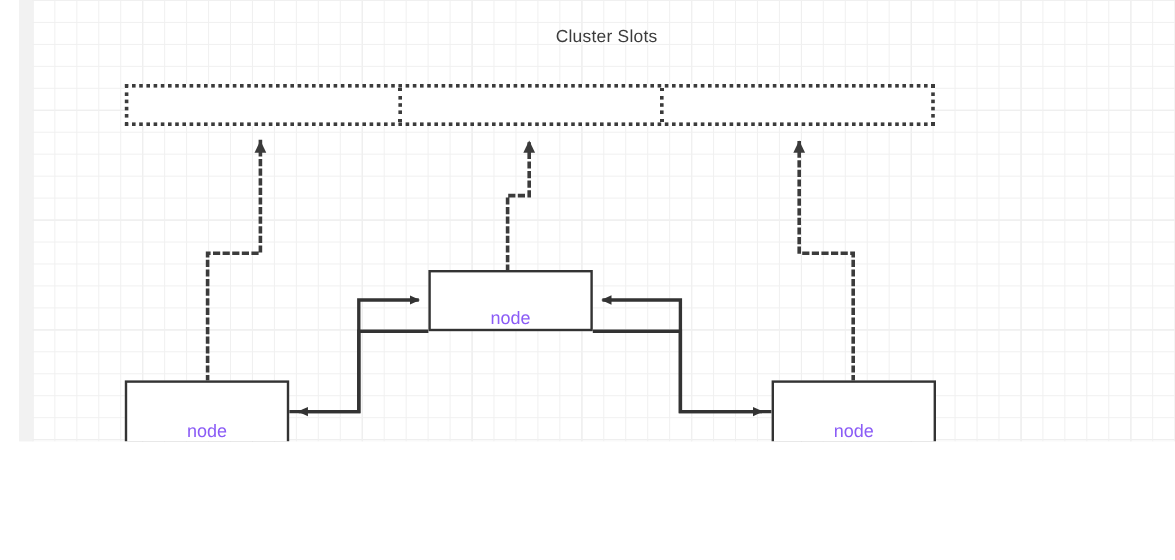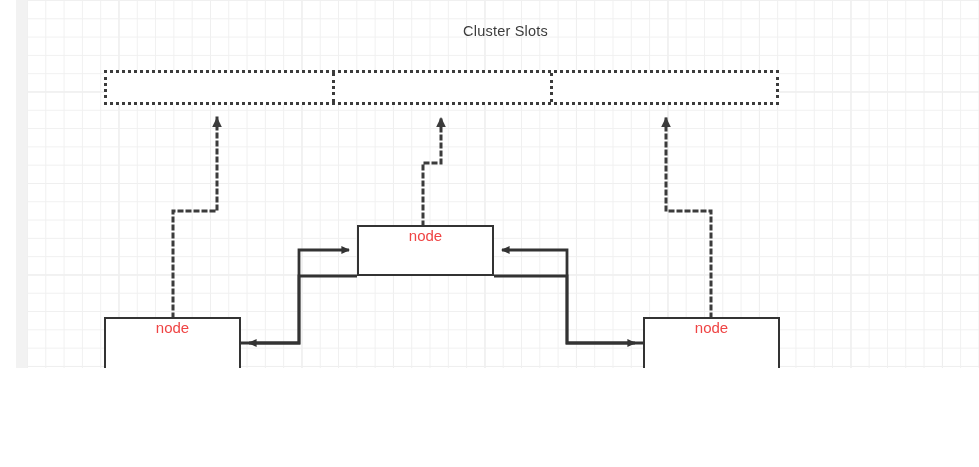--- a/index.html
+++ b/index.html
@@ -76,24 +76,24 @@
     border-left: 3px dotted #3b3b3b;
   }
 
   
   .node-box {
     position: absolute;
     box-sizing: border-box;
     background: #ffffff;
     border: 2.5px solid #333333;
     display: flex;
-    align-items: flex-start;
+    align-items: flex-end;
     justify-content: center;
     font-size: 15px;
-    color: #ef4444;
+    color: #8b5cf6;
   }
   #node-top   { left: 341px; top: 225px; width: 137px; height: 51px; }
   #node-left  { left: 88px;  top: 317px; width: 137px; height: 53px; }
   #node-right { left: 627px; top: 317px; width: 137px; height: 53px; }
 
   svg.overlay {
     position: absolute;
     left: 0; top: 0;
     width: 979px; height: 467px;
     pointer-events: none;

